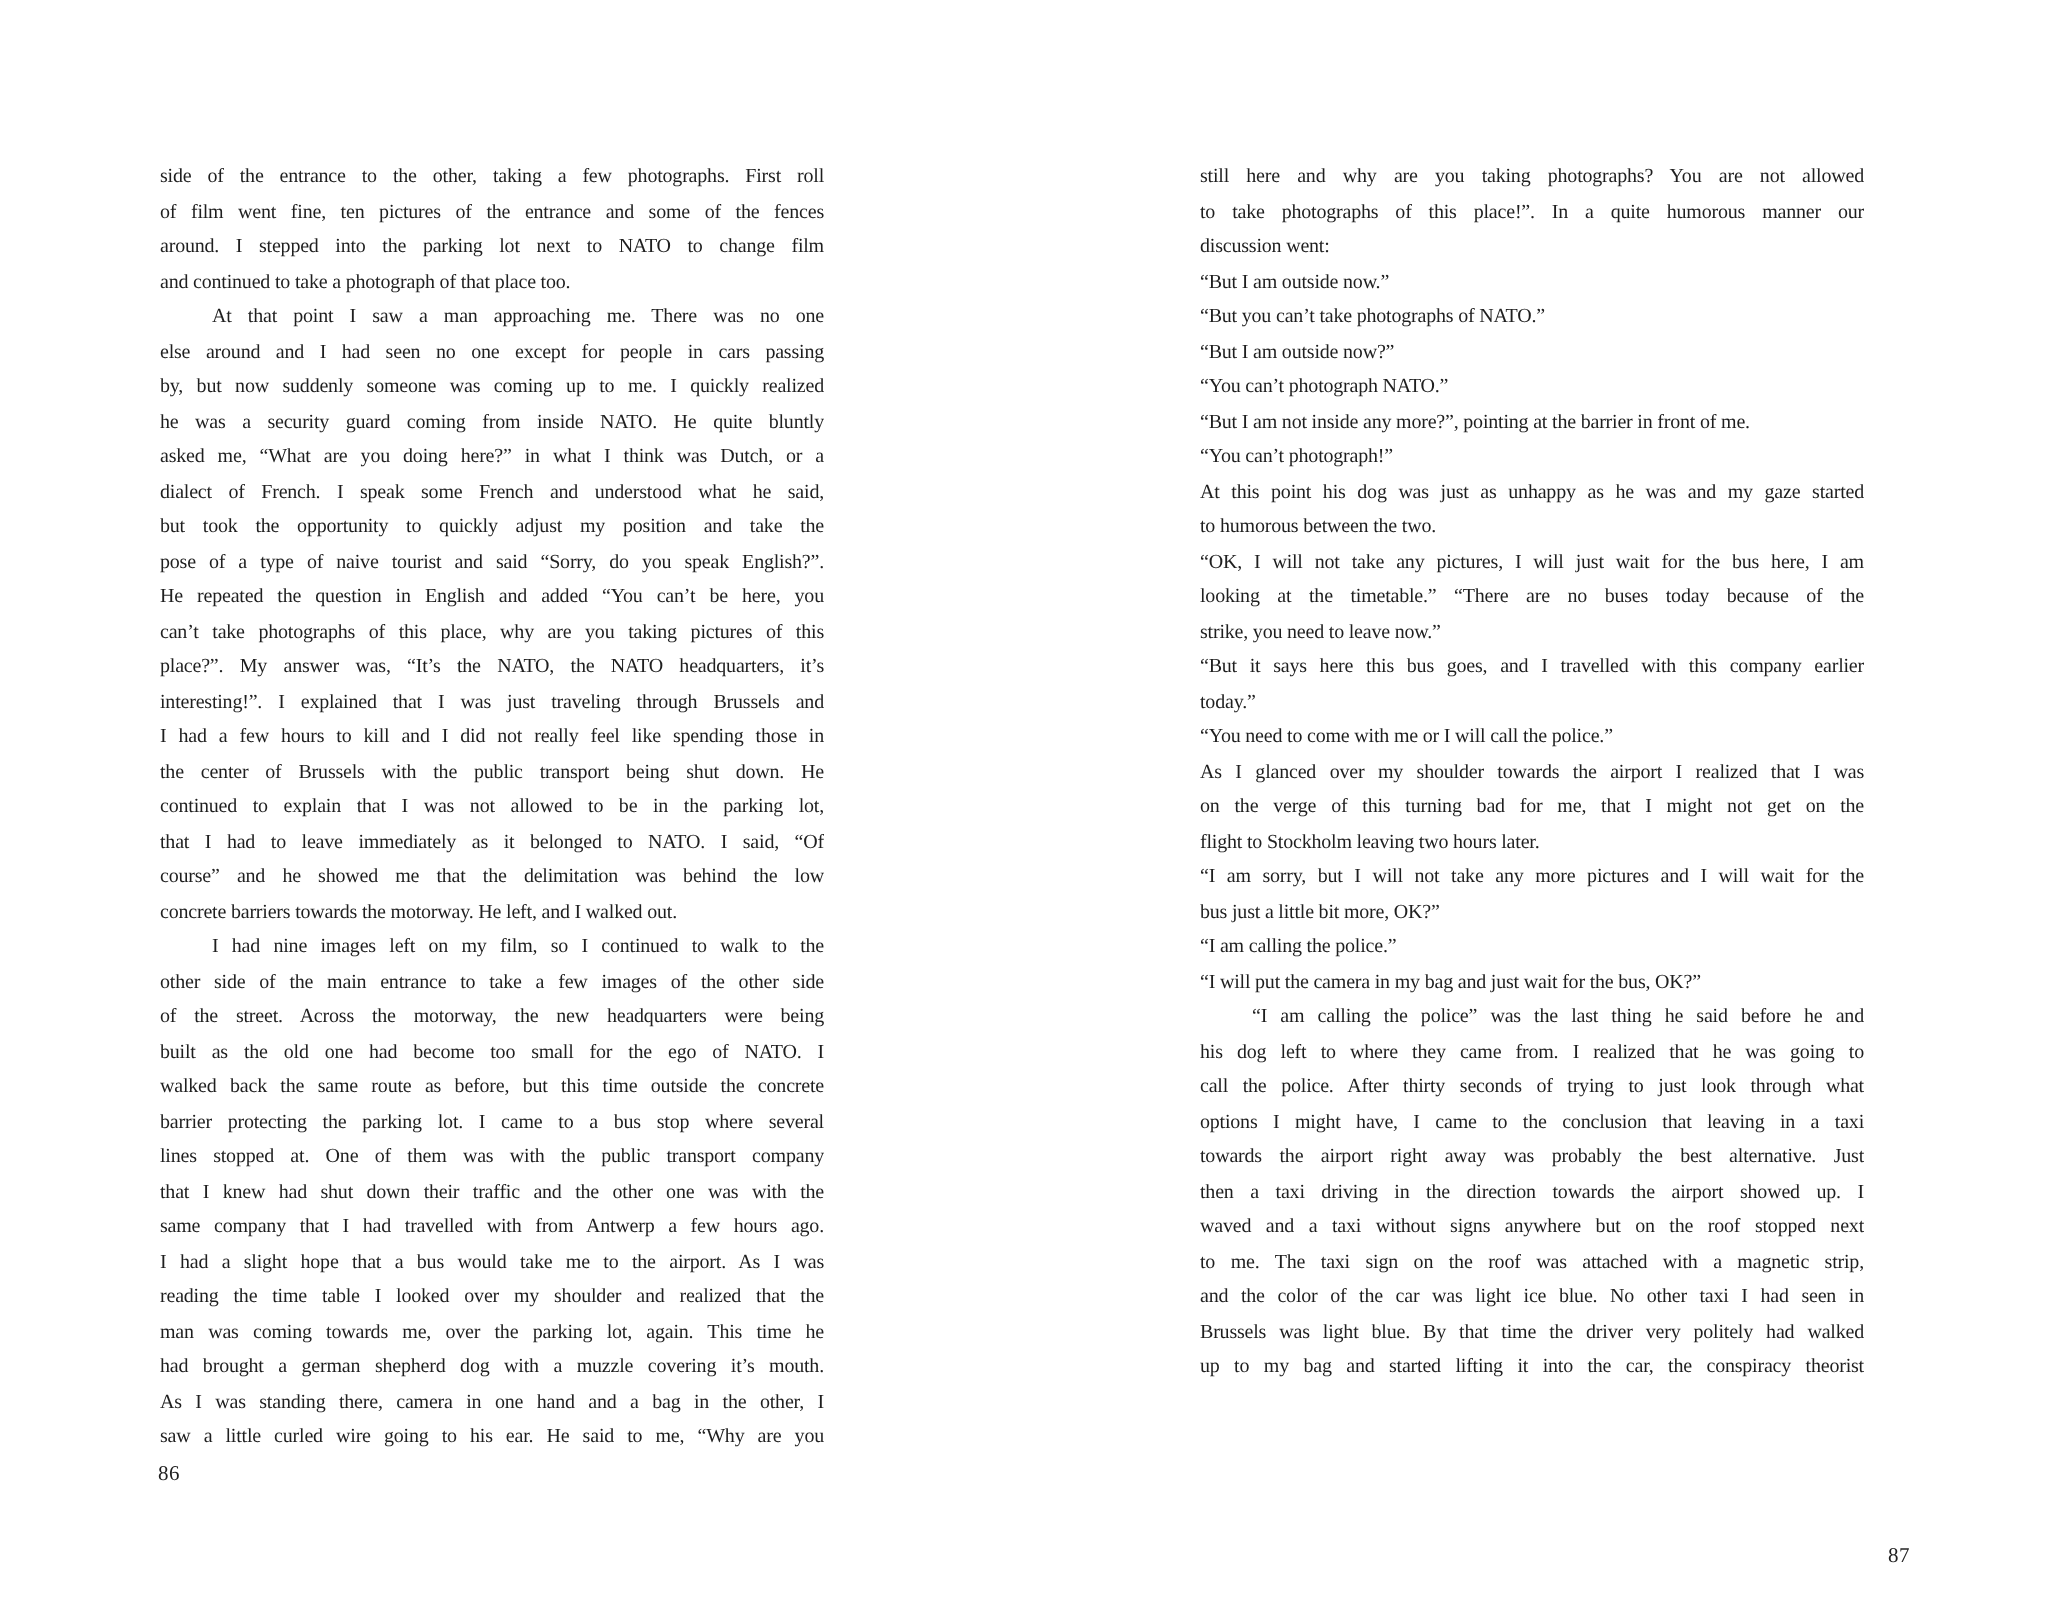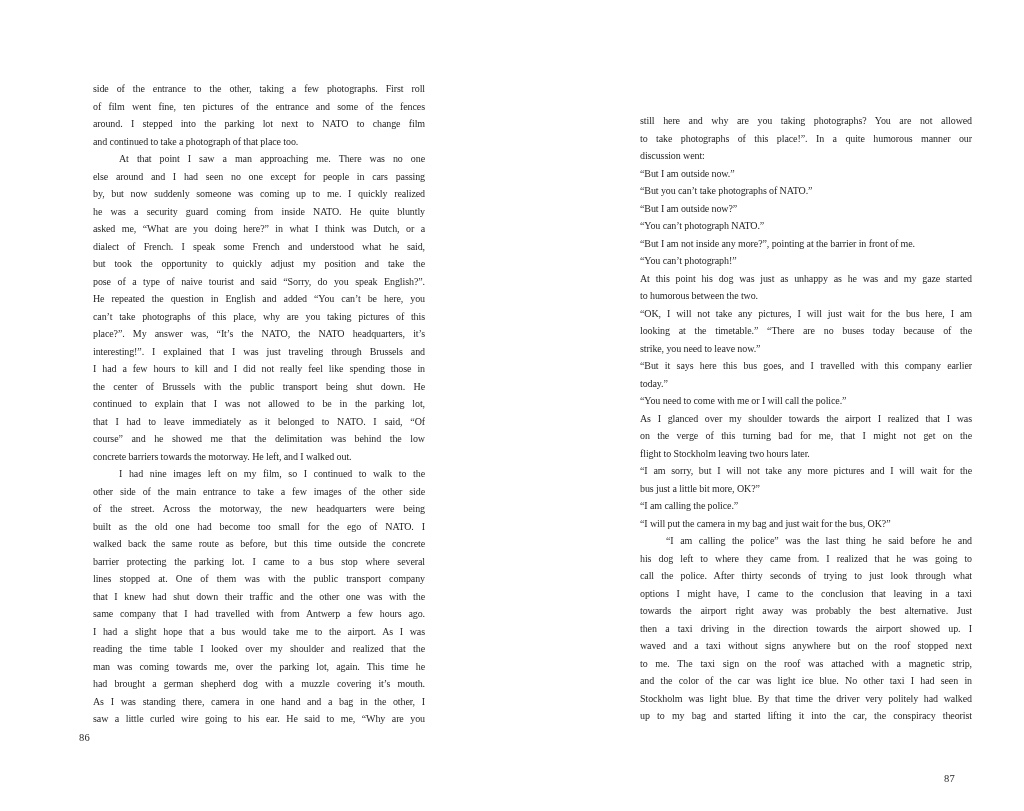--- a/index.html
+++ b/index.html
@@ -24,22 +24,22 @@
     inset: 0;
   }
   .text-col {
     position: absolute;
     top: 80px;
     width: 332px;
     font-size: 10px;
     line-height: 17.5px;
     letter-spacing: -0.1px;
   }
-  .page-left .text-col { left: 93px; }
-  .page-right .text-col { left: 640px; margin-top: 32px; }
+  .page-left .text-col { left: 80px; }
+  .page-right .text-col { left: 600px; }
   .para { margin: 0; padding: 0; }
   .para.indent .line:first-child { text-indent: 26px; }
   .line {
     display: block;
     height: 17.5px;
     overflow: hidden;
     text-align: justify;
     text-align-last: justify;
   }
   .line.end {
@@ -167,20 +167,20 @@
         <div class="para indent">
           <div class="line">“I am calling the police” was the last thing he said before he and</div>
           <div class="line">his dog left to where they came from. I realized that he was going to</div>
           <div class="line">call the police. After thirty seconds of trying to just look through what</div>
           <div class="line">options I might have, I came to the conclusion that leaving in a taxi</div>
           <div class="line">towards the airport right away was probably the best alternative. Just</div>
           <div class="line">then a taxi driving in the direction towards the airport showed up. I</div>
           <div class="line">waved and a taxi without signs anywhere but on the roof stopped next</div>
           <div class="line">to me. The taxi sign on the roof was attached with a magnetic strip,</div>
           <div class="line">and the color of the car was light ice blue. No other taxi I had seen in</div>
-          <div class="line">Stockholm was light blue. By that time the driver very politely had walked</div>
+          <div class="line">Brussels was light blue. By that time the driver very politely had walked</div>
           <div class="line">up to my bag and started lifting it into the car, the conspiracy theorist</div>
         </div>
       </div>
     <div class="folio folio-right">87</div>
   </section>
 
 </div>
 
 </body></html>

